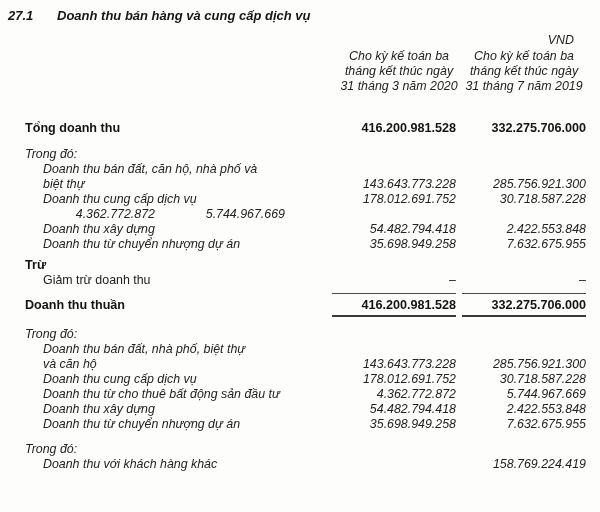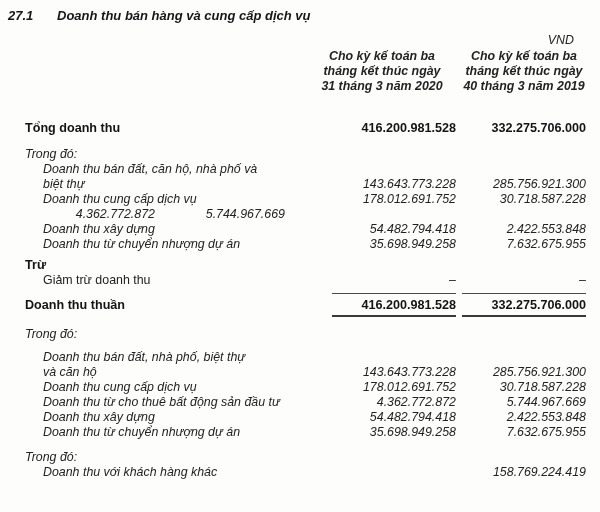--- a/index.html
+++ b/index.html
@@ -6,33 +6,33 @@
   .page{
     width:600px;height:512px;background:#fdfdfc;position:relative;
     font-family:"Liberation Sans",sans-serif;font-size:12.4px;color:#222;
     overflow:hidden;box-sizing:border-box;
   }
   .title-row{display:flex;padding:8px 4px 0 8px;font-weight:bold;font-style:italic;font-size:13px;color:#161616;}
   .sec-num{width:49px;flex:none;}
   .vnd{margin-top:10px;padding-right:26px;text-align:right;font-style:italic;line-height:15px;}
   .col-heads{display:flex;justify-content:flex-end;padding-right:14px;margin-top:1px;
     font-style:italic;line-height:15px;text-align:center;}
-  .col-head{width:124px;margin-left:18px;flex:none;font-weight:bold;}
+  .col-head{width:124px;margin-left:1px;flex:none;}
   .rows{padding-right:14px;}
   .row{display:flex;padding-left:25px;line-height:15px;}
   .row .label{flex:1;min-width:0;}
   .row .v{width:124px;margin-left:6px;flex:none;text-align:right;white-space:nowrap;}
   .row.bold{font-weight:bold;color:#141414;font-size:12.6px;}
   .row.note .label{font-style:italic;}
   .row.item .label{padding-left:18px;font-style:italic;}
   .row.item .v{font-style:italic;}
   .row.item.roman .label,.row.item.roman .v{font-style:normal;}
   .row.two .v{align-self:flex-end;}
   .mt27{margin-top:27px;}.mt11{margin-top:11px;}.mt10{margin-top:10px;}
-  .mt8{margin-top:8px;}.mt6{margin-top:6px;}.mt4{margin-top:4px;}
+  .mt8{margin-top:0;}.mt6{margin-top:6px;}.mt4{margin-top:4px;}
   .row.dash-row .v{border-bottom:1px solid #4a4a4a;padding-bottom:5px;}
   .row.net-row .v{border-bottom:2px solid #3a3a3a;padding-bottom:2px;}
 </style>
 </head>
 <body>
 
 <div class="page">
 
   <div class="title-row">
     <span class="sec-num">27.1</span>
@@ -43,21 +43,21 @@
 
   <div class="col-heads">
     <div class="col-head">
       <div>Cho kỳ kế toán ba</div>
       <div>tháng kết thúc ngày</div>
       <div>31 tháng 3 năm 2020</div>
     </div>
     <div class="col-head">
       <div>Cho kỳ kế toán ba</div>
       <div>tháng kết thúc ngày</div>
-      <div>40 tháng 3 năm 2019</div>
+      <div>31 tháng 7 năm 2019</div>
     </div>
   </div>
 
   <div class="rows">
 
     <div class="row bold mt27">
       <div class="label">Tổng doanh thu</div>
       <div class="v">416.200.981.528</div>
       <div class="v">332.275.706.000</div>
     </div>

